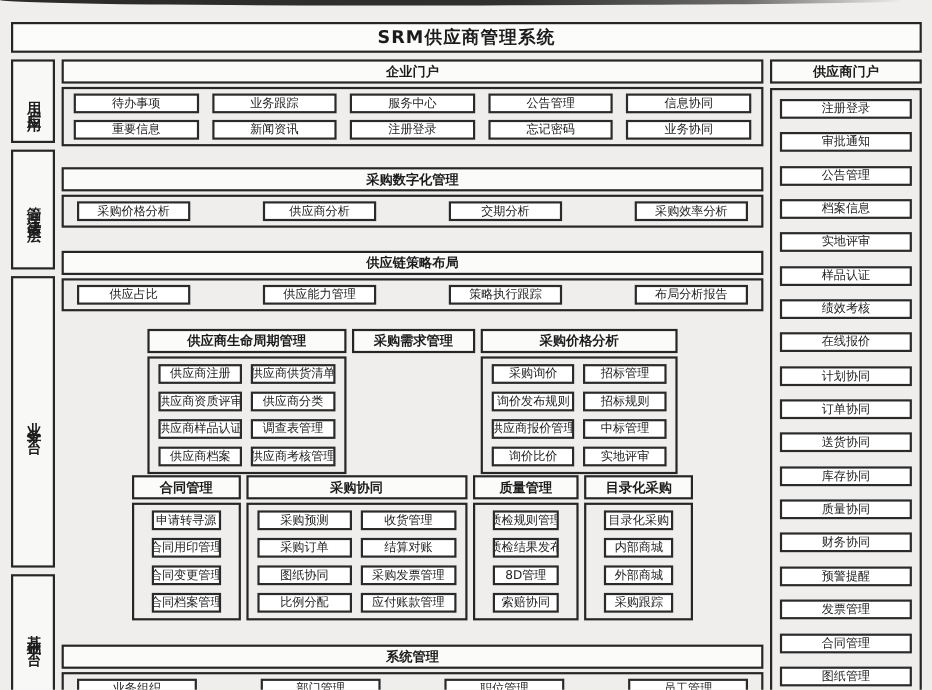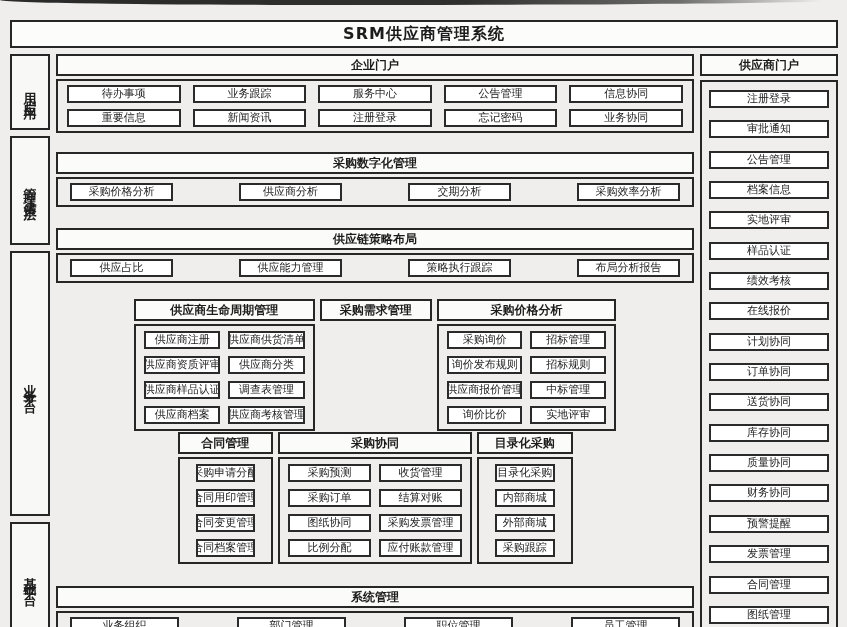--- a/index.html
+++ b/index.html
@@ -171,37 +171,46 @@
                 <div class="mod">中标管理</div>
                 <div class="mod">询价比价</div>
                 <div class="mod">实地评审</div>
               </div>
           </div>
         </div>
         <div class="band-row band-bottom">
           <div class="sec cols1 w-contract">
             <div class="sec-h">合同管理</div>
             <div class="sec-b">
-                <div class="mod">采购申请分配</div>
+                <div class="mod">申请转寻源</div>
                 <div class="mod">合同用印管理</div>
                 <div class="mod">合同变更管理</div>
                 <div class="mod">合同档案管理</div>
               </div>
           </div>
           <div class="sec cols2 w-collab">
             <div class="sec-h">采购协同</div>
             <div class="sec-b">
                 <div class="mod">采购预测</div>
                 <div class="mod">收货管理</div>
                 <div class="mod">采购订单</div>
                 <div class="mod">结算对账</div>
                 <div class="mod">图纸协同</div>
                 <div class="mod">采购发票管理</div>
                 <div class="mod">比例分配</div>
                 <div class="mod">应付账款管理</div>
+              </div>
+          </div>
+          <div class="sec cols1 w-quality">
+            <div class="sec-h">质量管理</div>
+            <div class="sec-b">
+                <div class="mod">质检规则管理</div>
+                <div class="mod">质检结果发布</div>
+                <div class="mod">8D管理</div>
+                <div class="mod">索赔协同</div>
               </div>
           </div>
           <div class="sec cols1 w-catalog">
             <div class="sec-h">目录化采购</div>
             <div class="sec-b">
                 <div class="mod">目录化采购</div>
                 <div class="mod">内部商城</div>
                 <div class="mod">外部商城</div>
                 <div class="mod">采购跟踪</div>
               </div>

